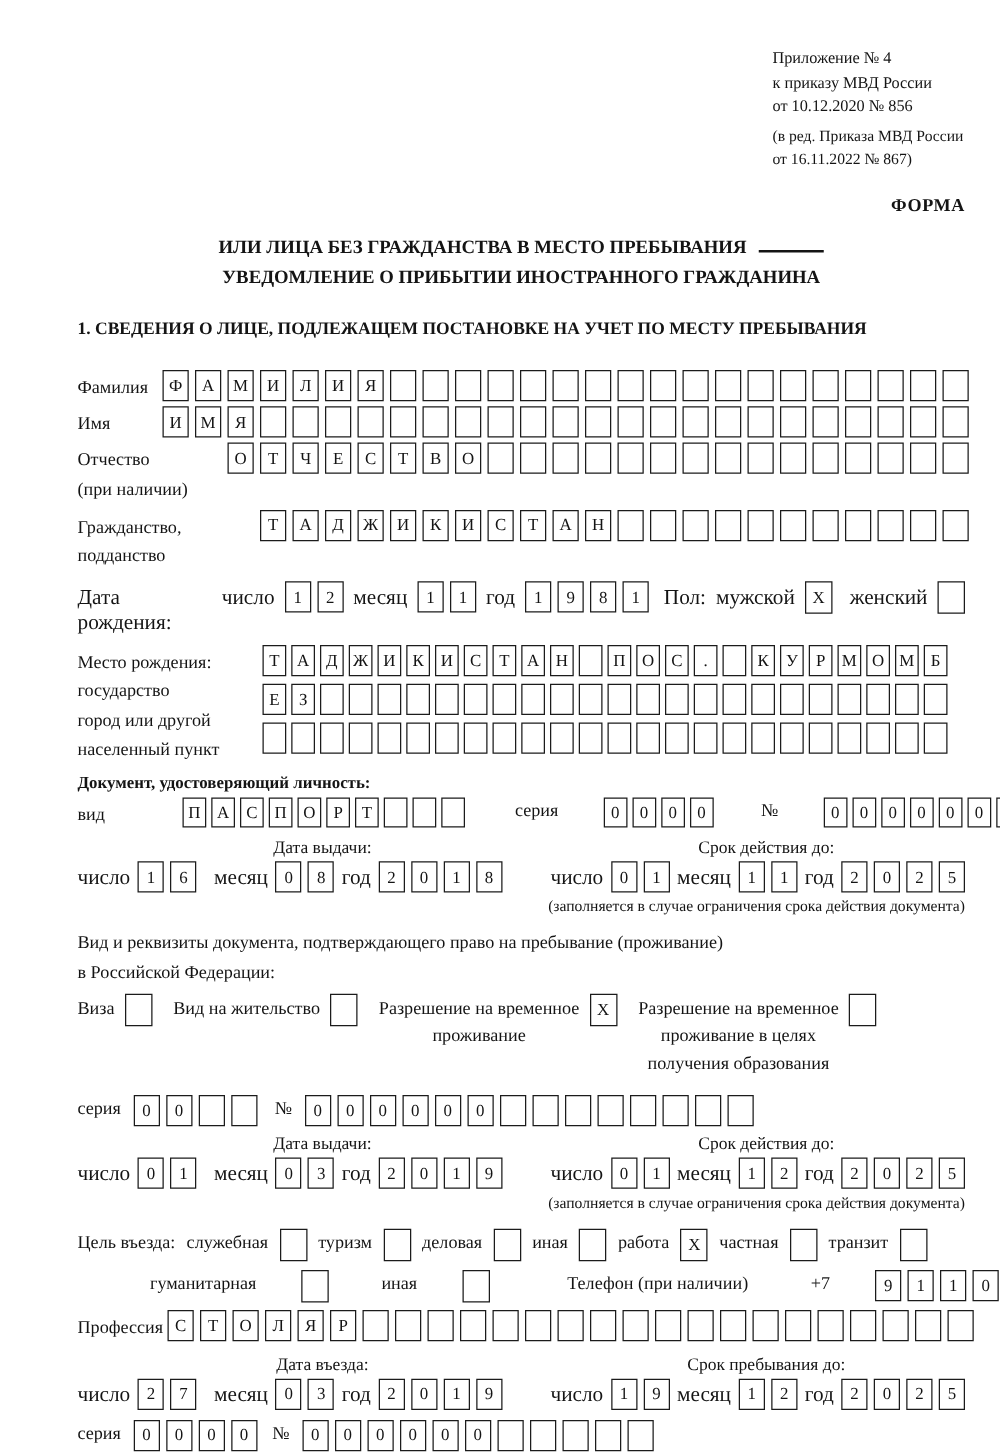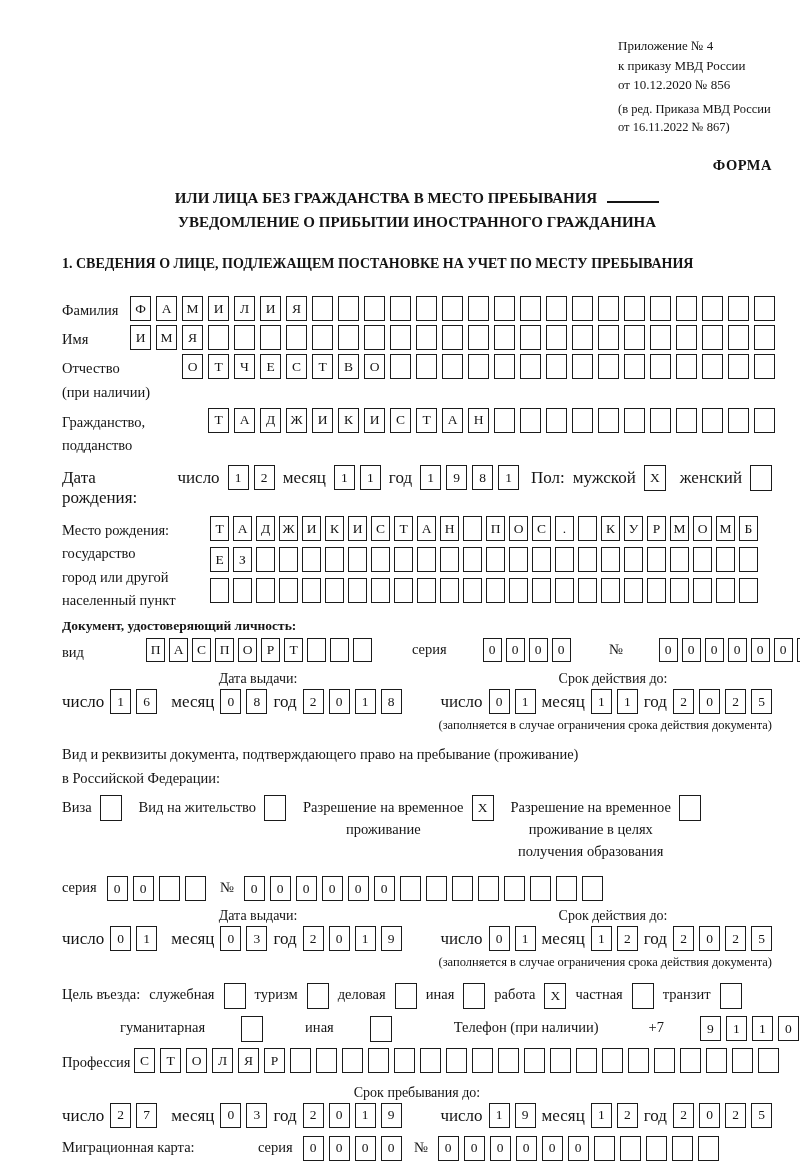--- a/index.html
+++ b/index.html
@@ -601,20 +601,21 @@
         <span class="cell"></span>
         <span class="cell"></span>
         <span class="cell"></span>
         <span class="cell"></span>
         <span class="cell"></span>
         <span class="cell"></span>
       </div>
   </div>
 
   <div class="two-head mt10">
+    <div class="h-left">Дата въезда:</div>
     <div class="h-right">Срок пребывания до:</div>
   </div>
   <div class="drow">
     <div class="dgroup left">
       <span class="dlbl">число</span>
       <span class="cells">
           <span class="cell">2</span>
           <span class="cell">7</span>
         </span>
       <span class="dlbl" style="margin-left:8px;">месяц</span>
@@ -645,21 +646,20 @@
       <span class="cells">
           <span class="cell">2</span>
           <span class="cell">0</span>
           <span class="cell">2</span>
           <span class="cell">5</span>
         </span>
     </div>
   </div>
 
   <div class="row mt8">
-    <span class="inline-lbl" style="width:196px;">Миграционная карта:</span>
     <span class="inline-lbl" style="margin-right:10px;">серия</span>
     <span class="cells">
         <span class="cell">0</span>
         <span class="cell">0</span>
         <span class="cell">0</span>
         <span class="cell">0</span>
       </span>
     <span class="inline-lbl" style="margin:0 10px 0 12px;">№</span>
     <span class="cells">
         <span class="cell">0</span>

